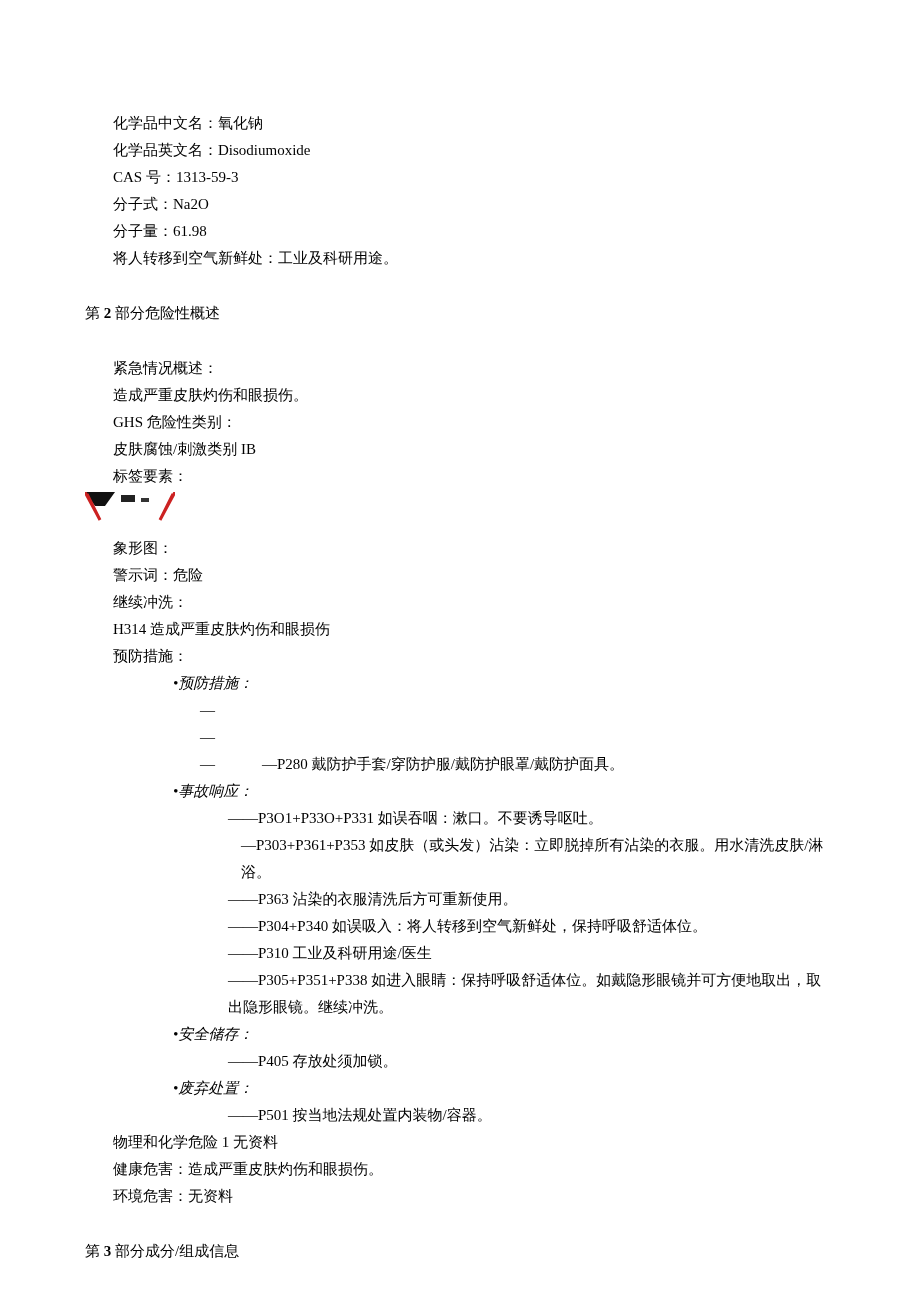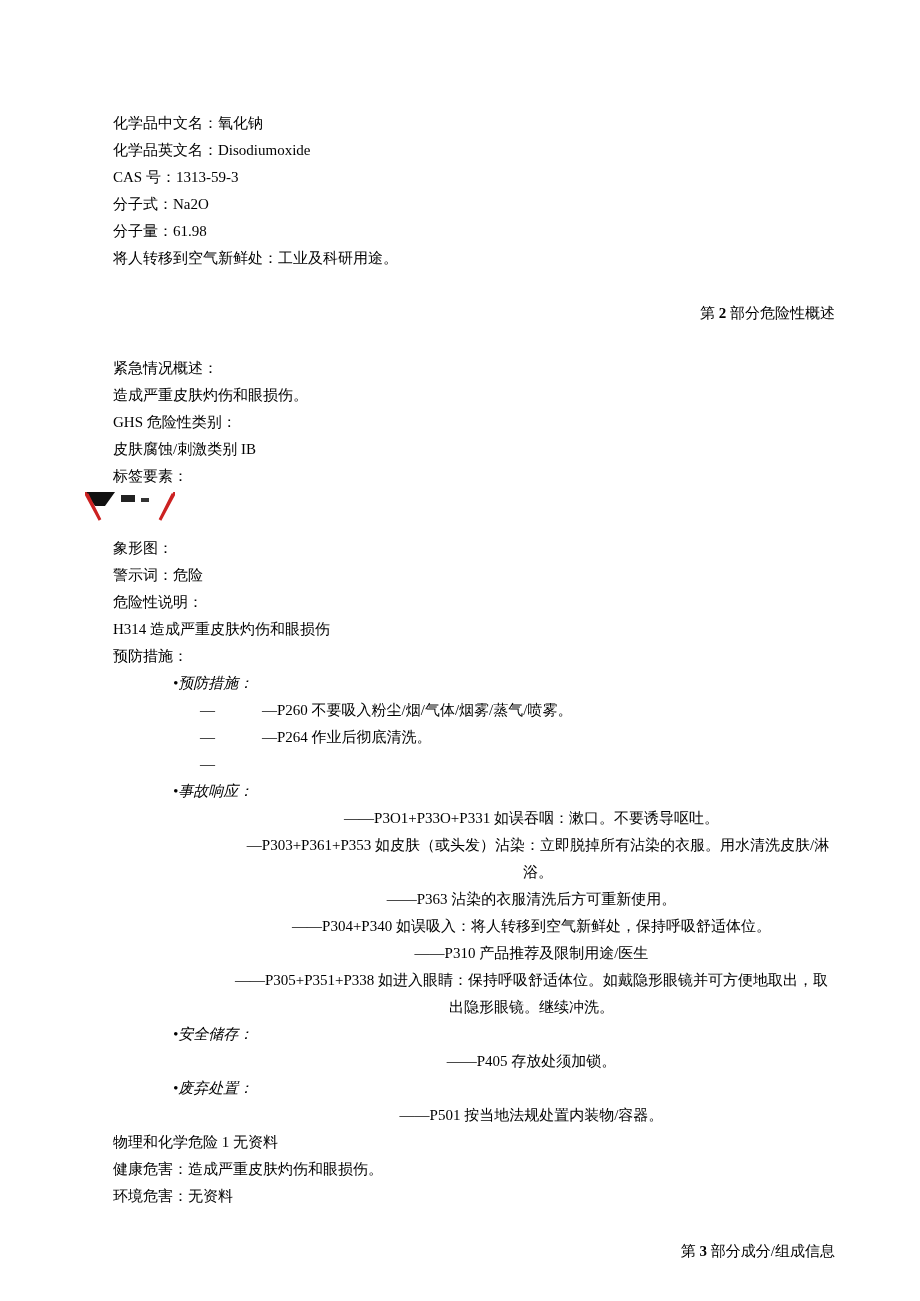--- a/index.html
+++ b/index.html
@@ -9,37 +9,37 @@
     color: #000;
     background: #fff;
     margin: 0;
     padding: 110px 85px 60px 85px;
     width: 920px;
     box-sizing: border-box;
   }
   .row { display: block; margin-left: 28px; }
   .bold { font-weight: normal; }
   .section-title {
-    text-align: right;
+    text-align: left;
     margin: 28px 0 28px 0;
   }
   .section-title b { font-weight: bold; }
   .pictogram {
     display: inline-block;
     width: 90px;
     height: 30px;
     position: relative;
     margin: 2px 0 4px 0;
   }
   .pictogram svg { display: block; }
   .indent1 { padding-left: 60px; font-style: italic; }
   .dash-row { display: flex; }
   .dash-col1 { width: 62px; padding-left: 115px; box-sizing: content-box; }
   .dash-col2 { flex: 1; }
-  .sub-indent { padding-left: 115px; text-align: center; }
+  .sub-indent { padding-left: 115px; }
 </style>
 </head>
 <body>
 
 
 
 
 <div class="row">
   <span>化学品中文名：</span><span>氧化钠</span>
 </div>
@@ -83,46 +83,45 @@
     <polyline points="90,0 75,28 88,2" fill="none" stroke="#c22" stroke-width="3"></polyline>
   </svg>
 </div>
 
 <div class="row">象形图：</div>
 
 <div class="row">
   <span class="bold">警</span><span>示词：</span><span>危险</span>
 </div>
 
-<div class="row">危险性说明：</div>
+<div class="row">继续冲洗：</div>
 <div class="row">H314 造成严重皮肤灼伤和眼损伤</div>
 
 <div class="row">预防措施：</div>
 
 <div class="row indent1">•预防措施：</div>
 <div class="dash-row">
   <div class="dash-col1">—</div>
-  <div class="dash-col2">—P260 不要吸入粉尘/烟/气体/烟雾/蒸气/喷雾。</div>
 </div>
 <div class="dash-row">
   <div class="dash-col1">—</div>
-  <div class="dash-col2">—P264 作业后彻底清洗。</div>
 </div>
 <div class="dash-row">
   <div class="dash-col1">—</div>
+  <div class="dash-col2">—P280 戴防护手套/穿防护服/戴防护眼罩/戴防护面具。</div>
 </div>
 
 <div class="row indent1">•事故响应：</div>
 <div class="row sub-indent">——P3O1+P33O+P331 如误吞咽：漱口。不要诱导呕吐。</div>
 <div class="row sub-indent" style="padding-left:128px;">
   <span>—P303+P361+P353 如皮肤（或头发）沾染：立即脱掉所有沾染的衣服。用水清洗皮肤/淋浴。</span>
 </div>
 <div class="row sub-indent">——P363 沾染的衣服清洗后方可重新使用。</div>
 <div class="row sub-indent">——P304+P340 如误吸入：将人转移到空气新鲜处，保持呼吸舒适体位。</div>
-<div class="row sub-indent">——P310 产品推荐及限制用途/医生</div>
+<div class="row sub-indent">——P310 工业及科研用途/医生</div>
 <div class="row sub-indent">——P305+P351+P338 如进入眼睛：保持呼吸舒适体位。如戴隐形眼镜并可方便地取出，取出隐形眼镜。继续冲洗。</div>
 
 <div class="row indent1">•安全储存：</div>
 <div class="row sub-indent">——P405 存放处须加锁。</div>
 
 <div class="row indent1">•废弃处置：</div>
 <div class="row sub-indent">——P501 按当地法规处置内装物/容器。</div>
 
 <div class="row">
   <span>物理和化学危险</span><span class="bold"> 1 </span><span>无资料</span>

